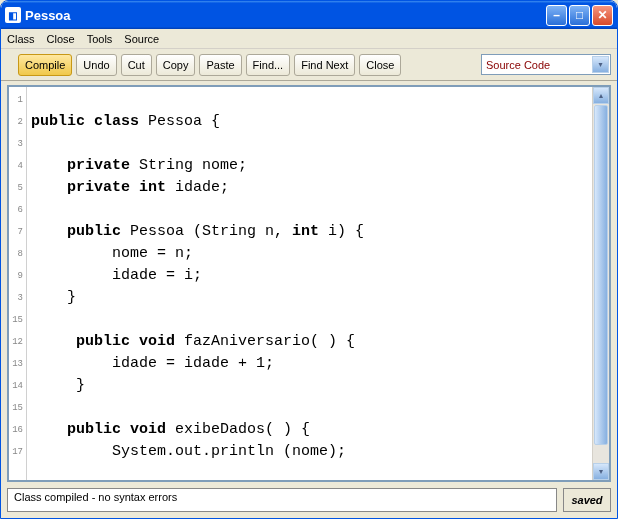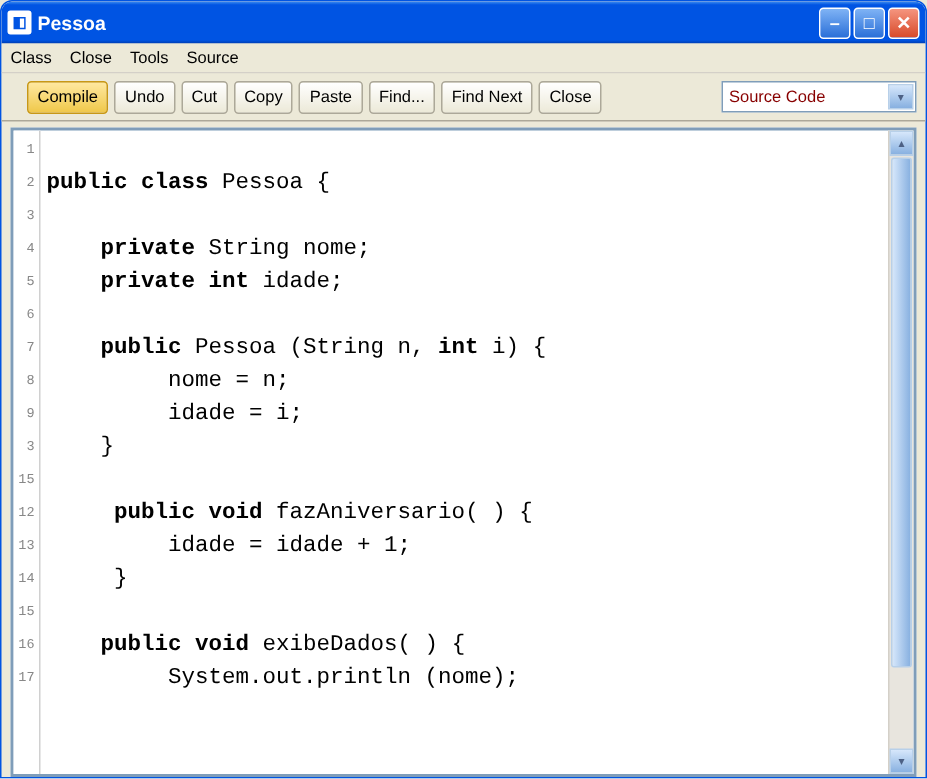--- a/index.html
+++ b/index.html
@@ -92,13 +92,17 @@
       </div>
     <div class="code" id="code"><div>&nbsp;</div><div><span class="kw">public</span><span> </span><span class="kw">class</span><span> Pessoa {</span></div><div>&nbsp;</div><div><span>    </span><span class="kw">private</span><span> String nome;</span></div><div><span>    </span><span class="kw">private</span><span> </span><span class="kw">int</span><span> idade;</span></div><div>&nbsp;</div><div><span>    </span><span class="kw">public</span><span> Pessoa (String n, </span><span class="kw">int</span><span> i) {</span></div><div><span>         nome = n;</span></div><div><span>         idade = i;</span></div><div><span>    }</span></div><div>&nbsp;</div><div><span>     </span><span class="kw">public</span><span> </span><span class="kw">void</span><span> fazAniversario( ) {</span></div><div><span>         idade = idade + 1;</span></div><div><span>     }</span></div><div>&nbsp;</div><div><span>    </span><span class="kw">public</span><span> </span><span class="kw">void</span><span> exibeDados( ) {</span></div><div><span>         System.out.println (nome);</span></div></div>
     <div class="vscroll">
       <div class="vsbtn">▴</div>
       <div class="vsthumb"></div>
       <div class="vstrack"></div>
       <div class="vsbtn">▾</div>
     </div>
   </div>
 
+  <div class="statusbar">
+    <div class="status-main">Class compiled - no syntax errors</div>
+    <div class="status-saved">saved</div>
+  </div>
 </div>
 
 </body></html>

